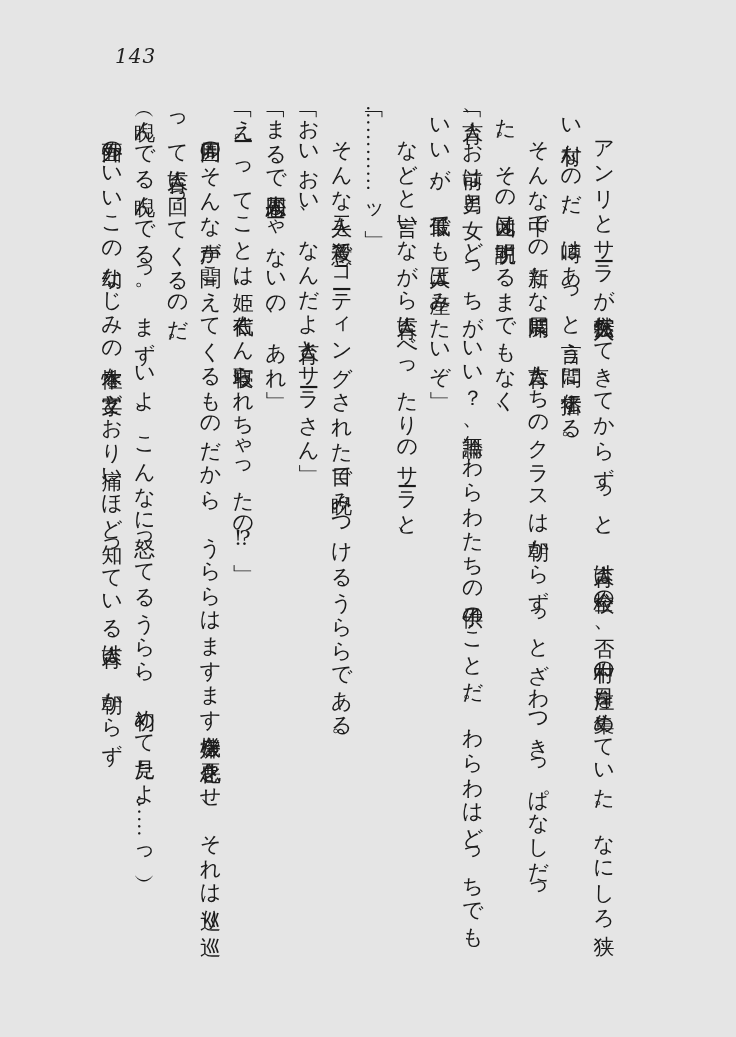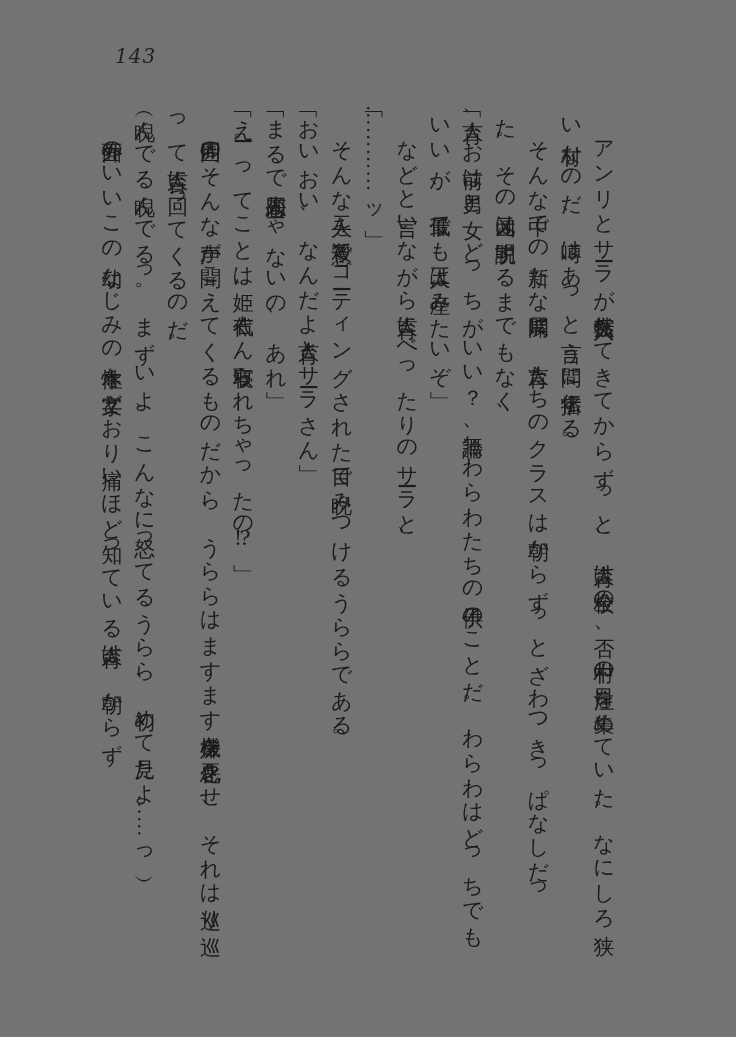--- a/index.html
+++ b/index.html
@@ -9,21 +9,21 @@
   body {
     width: 736px;
     height: 1037px;
     background: #fcfcfb;
     overflow: hidden;
   }
   .book-page {
     position: relative;
     width: 736px;
     height: 1037px;
-    background: #737373;
+    background: #e5e5e5;
     color: #1c1c1c;
   }
   .page-number {
     position: absolute;
     top: 44px;
     left: 115px;
     font-family: "DejaVu Serif", "Liberation Serif", serif;
     font-style: italic;
     font-size: 20px;
     letter-spacing: 1px;

